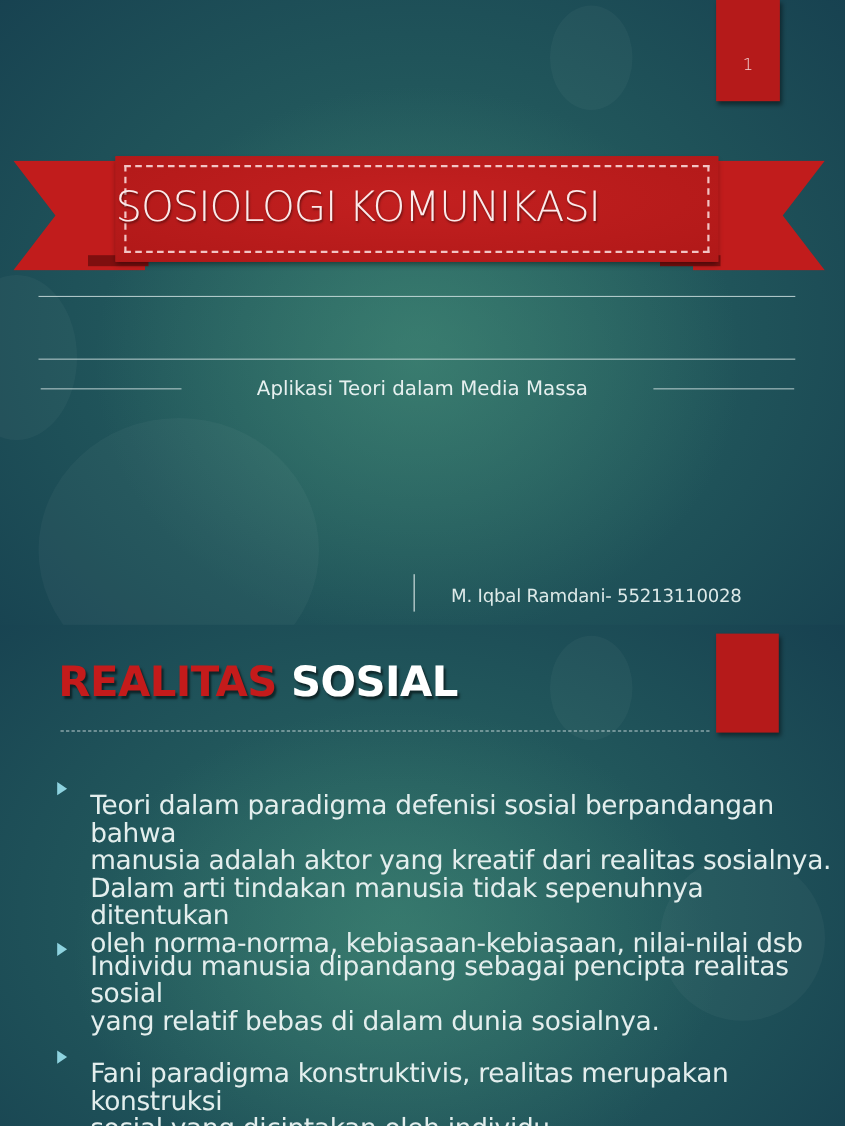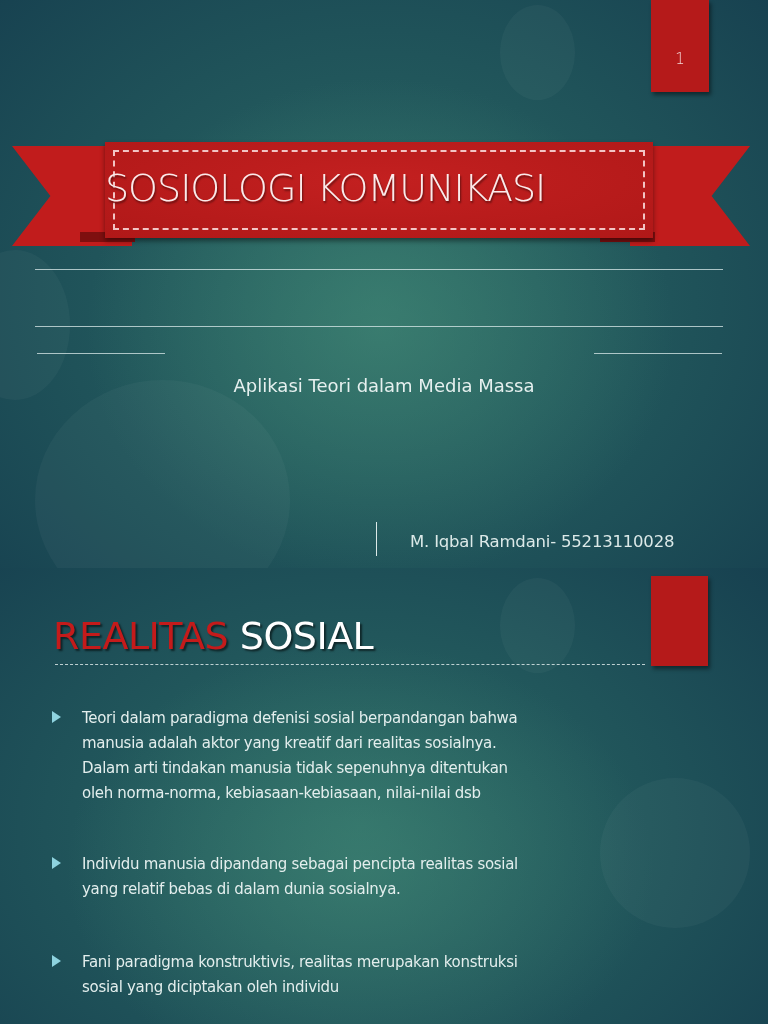--- a/index.html
+++ b/index.html
@@ -38,40 +38,40 @@
   .ribbon-dash { position: absolute; left: 8px; top: 8px; right: 8px; bottom: 8px; border: 2px dashed #f2c4c4; }
   .ribbon-title { position: absolute; left: 0; right: 0; top: 24px; font-size: 38px;
     font-family: "DejaVu Sans", sans-serif; font-weight: 300; letter-spacing: -1px; color: #fbeaea;
     text-shadow: 1px 2px 2px rgba(0,0,0,0.45); }
 
   .hr { position: absolute; height: 1px; background: rgba(220,235,235,0.75); }
   .main-title { position: absolute; left: 0; right: 0; top: 276px; text-align: center; font-size: 31px;
     font-family: "DejaVu Sans", sans-serif; font-weight: bold; letter-spacing: 0.5px; color: #ffffff;
     text-shadow: 2px 2px 2px rgba(0,0,0,0.5); }
   .subtitle { position: absolute; left: 0; right: 0; top: 343px; text-align: center; font-size: 18px;
-    font-family: "DejaVu Sans", sans-serif; color: #e6f0ef; margin-top: 32px; }
+    font-family: "DejaVu Sans", sans-serif; color: #e6f0ef; }
 
   .author { position: absolute; top: 532px; font-size: 16.5px; font-family: "DejaVu Sans", sans-serif;
     color: #dce9e8; letter-spacing: -0.2px; }
   .author-divider { position: absolute; left: 376px; top: 522px; width: 1px; height: 34px; background: #dce9e8; }
 
   
   .s2-box { position: absolute; left: 651px; top: 8px; width: 57px; height: 90px; background: #b51a1a;
     box-shadow: 2px 3px 4px rgba(0,0,0,0.45); }
-  .s2-title { position: absolute; left: 53px; top: 46px; font-size: 38px; font-weight: normal;
+  .s2-title { position: absolute; left: 53px; top: 30px; font-size: 38px; font-weight: bold;
     font-family: "DejaVu Sans", sans-serif; letter-spacing: -0.5px; text-shadow: 2px 2px 2px rgba(0,0,0,0.55); }
   .s2-title .accent { color: #c41b1b; }
   .s2-title .rest { color: #ffffff; }
   .s2-dotline { position: absolute; left: 55px; top: 96px; width: 590px; border-top: 1px dashed rgba(230,240,240,0.8); }
 
   .bullet { position: absolute; left: 52px; width: 700px; }
   .bullet-icon { position: absolute; left: 0; top: 5px; width: 0; height: 0;
     border-top: 6px solid transparent; border-bottom: 6px solid transparent; border-left: 9px solid #8ed3df; }
-  .bullet-text { position: absolute; left: 30px; width: 680px; font-size: 15px; line-height: 25px;
-    font-family: "DejaVu Sans", sans-serif; color: #e3eeed; letter-spacing: -0.3px; white-space: pre-line; }
+  .bullet-text { position: absolute; left: 30px; width: 680px; font-size: 24px; line-height: 25px;
+    font-family: "DejaVu Sans", sans-serif; color: #e3eeed; letter-spacing: -0.3px; white-space: pre-line; margin-top: 14px; }
 </style>
 </head>
 <body>
 
 <section id="slide-1" class="slide">
   <div class="bokeh" style="left:500px;top:5px;width:75px;height:95px;"></div>
   <div class="bokeh" style="left:35px;top:380px;width:255px;height:240px;"></div>
   <div class="bokeh" style="left:-40px;top:250px;width:110px;height:150px;"></div>
 
   <div class="page-box">

